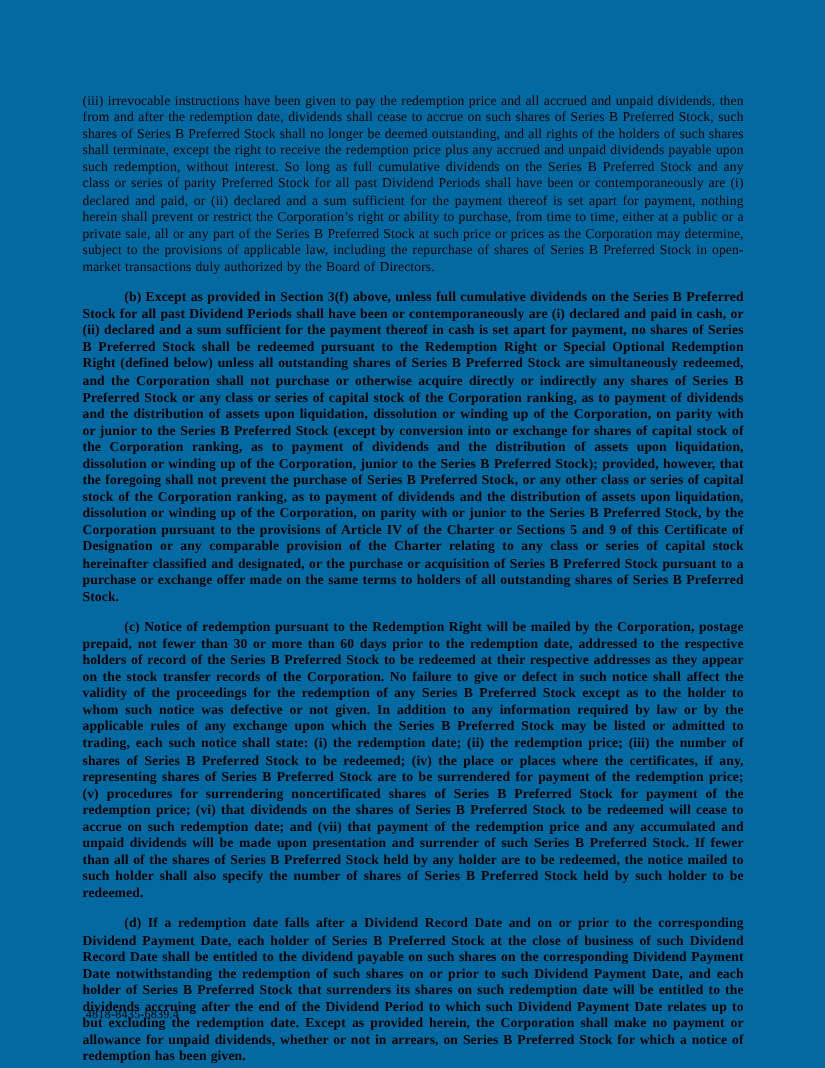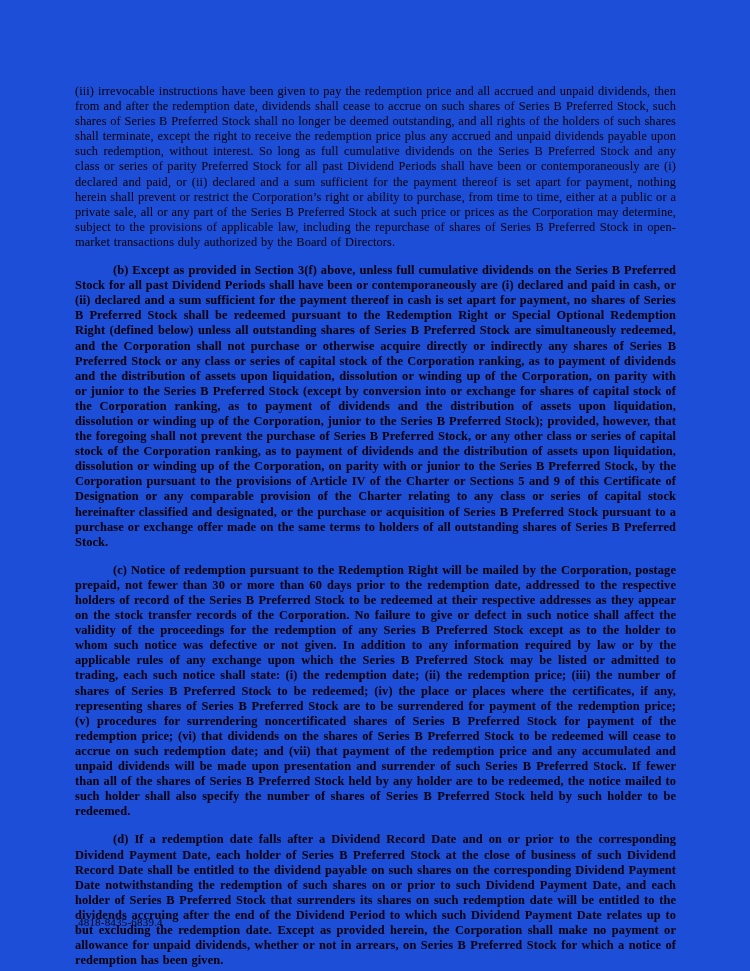--- a/index.html
+++ b/index.html
@@ -4,21 +4,21 @@
 <style>
   html, body {
     margin: 0;
     padding: 0;
     background: #ffffff;
   }
   .page {
     position: relative;
     width: 750px;
     height: 971px;
-    background: #1d4ed8;
+    background: #0369a1;
     font-family: "Liberation Serif", "DejaVu Serif", serif;
     color: #000000;
     overflow: hidden;
   }
   .content {
     position: absolute;
     left: 75px;
     top: 84px;
     width: 601px;
   }

